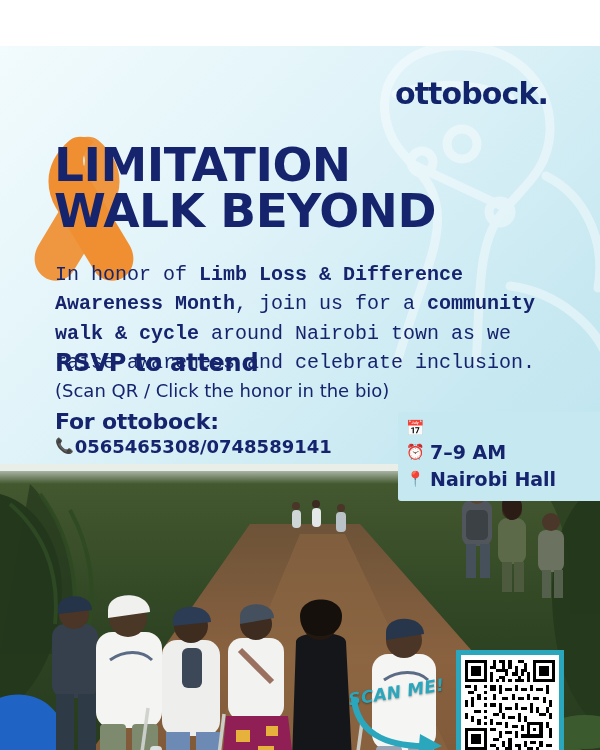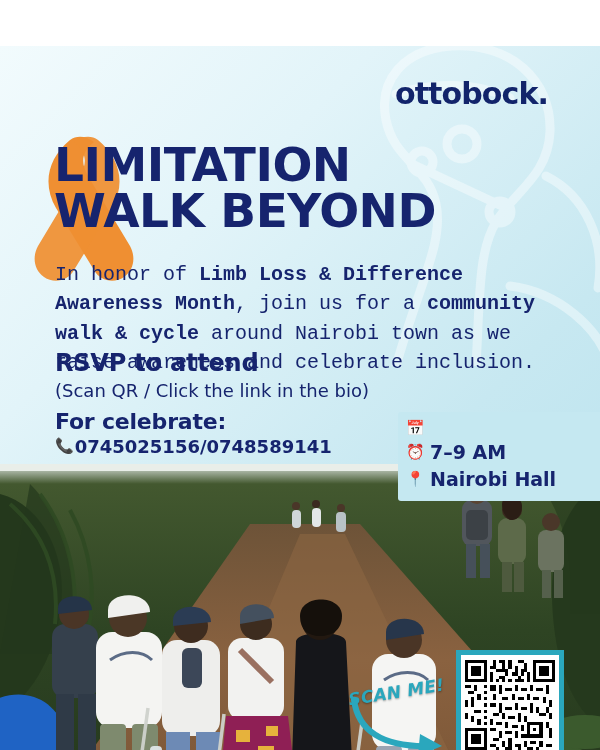--- a/index.html
+++ b/index.html
@@ -245,28 +245,28 @@
       <span class="line">LIMITATION</span>
       <span class="line">WALK BEYOND</span>
     </div>
 
     <div class="body-copy">
       <span>In honor of </span><b>Limb Loss &amp; Difference Awareness Month</b><span>, join us for a </span><b>community walk &amp; cycle</b><span> around Nairobi town as we raise awareness and celebrate inclusion.</span>
     </div>
 
     <div class="rsvp-block">
       <div class="rsvp-title">RSVP to attend</div>
-      <div class="rsvp-sub">(Scan QR / Click the link in the bio)</div>
+      <div class="rsvp-sub">(Scan QR / Click the honor in the bio)</div>
     </div>
 
     <div class="inquiries-block">
-      <div class="inquiries-title">For celebrate:</div>
+      <div class="inquiries-title">For ottobock:</div>
       <div class="phone-row">
         <span class="phone-icon">📞</span>
-        <span>0745025156/0748589141</span>
+        <span>0565465308/0748589141</span>
       </div>
     </div>
   </div>
 
   <div class="photo">
     <svg viewBox="0 0 600 332" xmlns="http://www.w3.org/2000/svg" preserveAspectRatio="none">
       <defs>
         <linearGradient id="ground" x1="0" y1="0" x2="0" y2="1">
           <stop offset="0" stop-color="#6d5338"></stop>
           <stop offset="0.5" stop-color="#8a6240"></stop>

